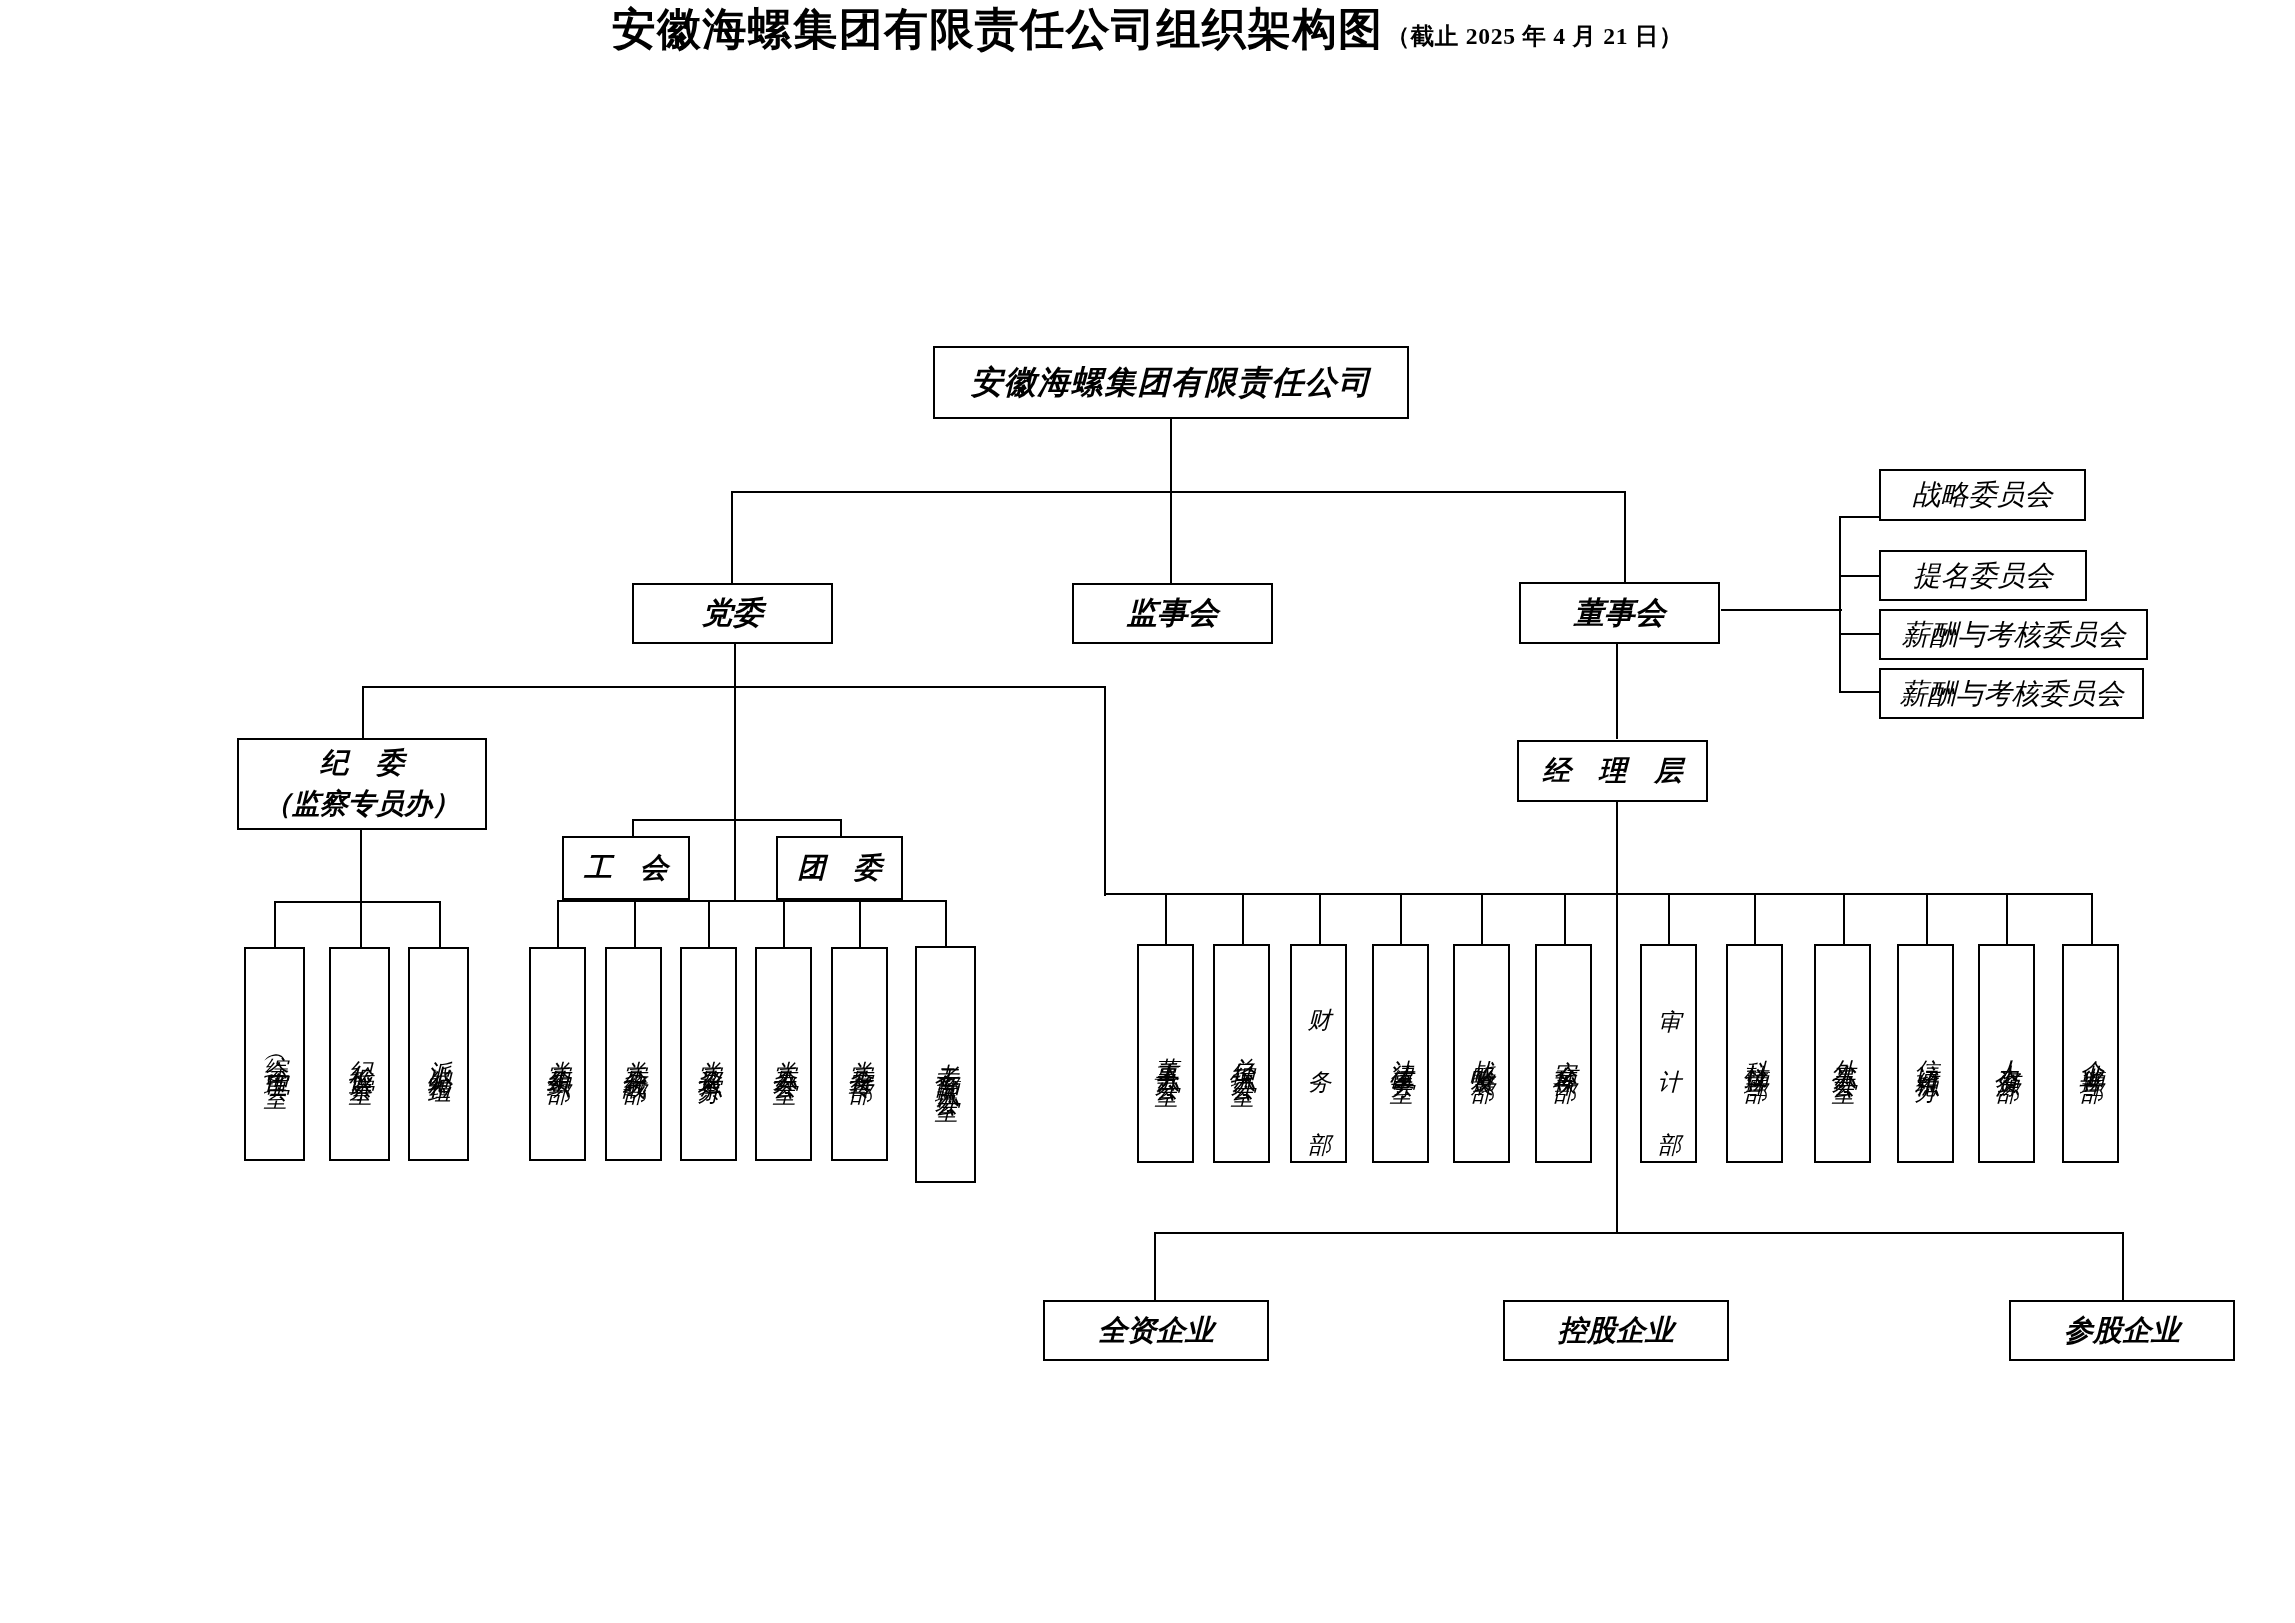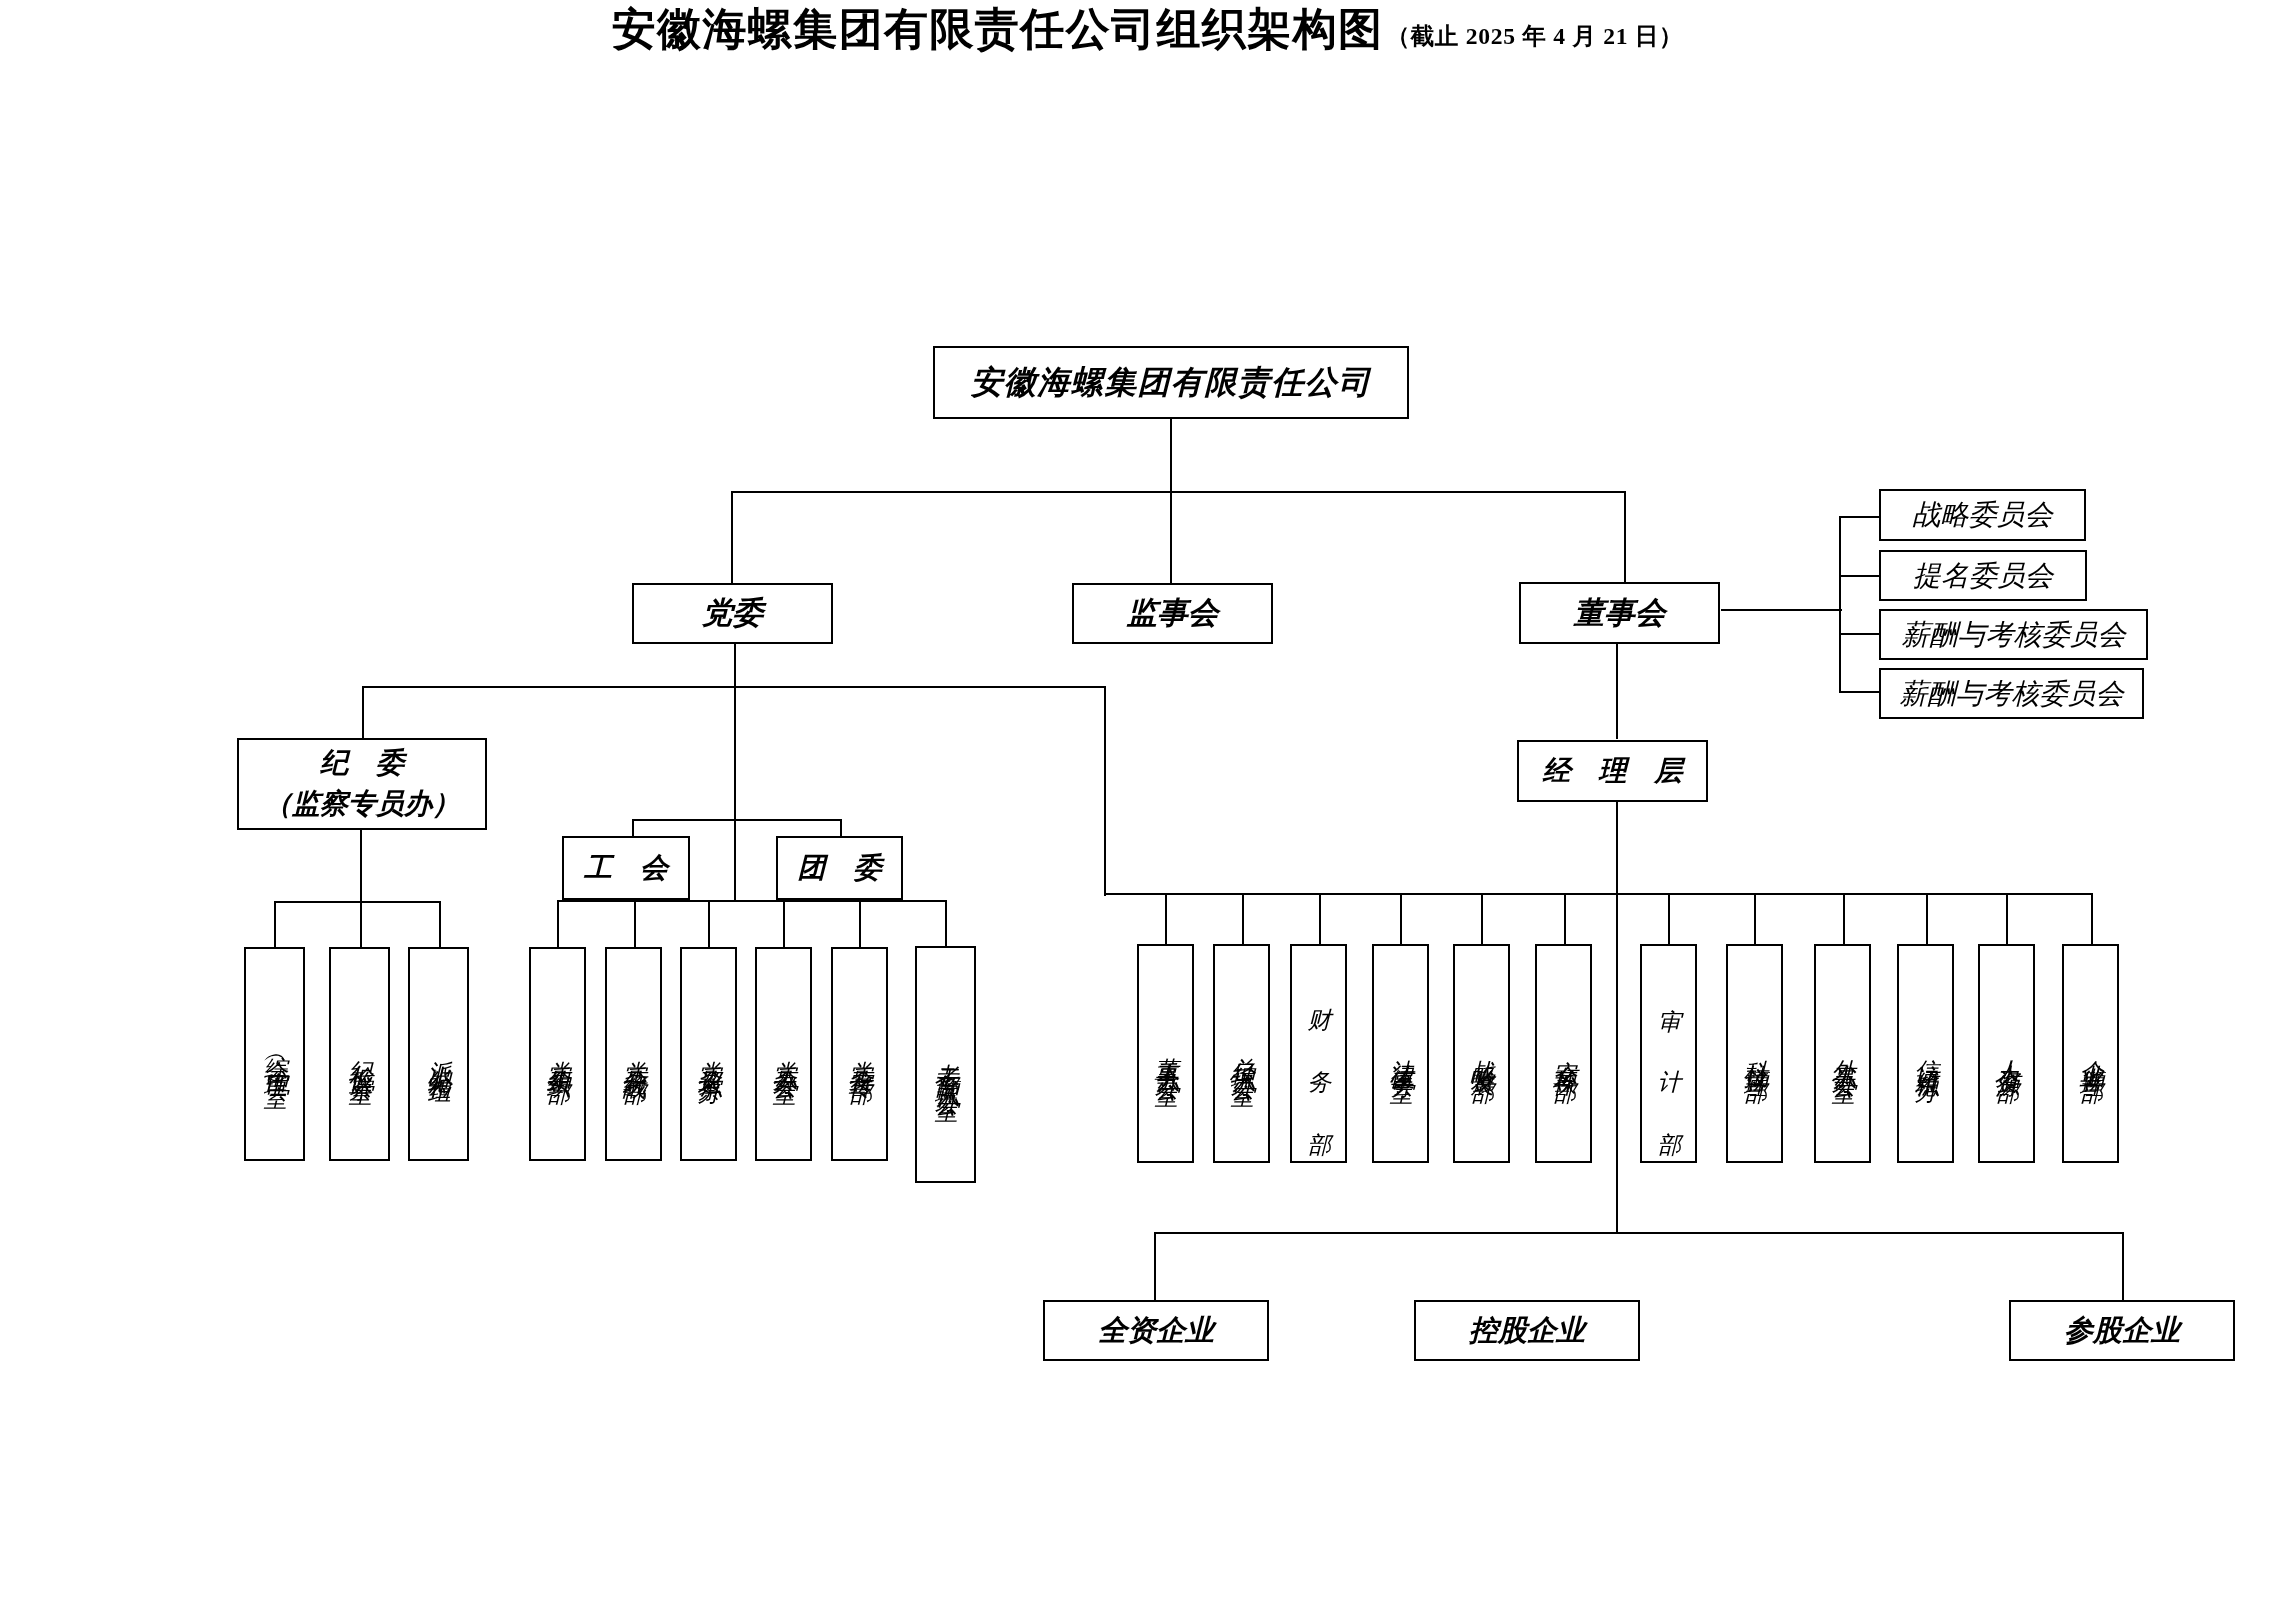--- a/index.html
+++ b/index.html
@@ -134,21 +134,21 @@
   <div class="box b-l2" style="left:632px;top:583px;width:201px;height:61px;">
     <span>党委</span>
   </div>
   <div class="box b-l2" style="left:1072px;top:583px;width:201px;height:61px;">
     <span>监事会</span>
   </div>
   <div class="box b-l2" style="left:1519px;top:582px;width:201px;height:62px;">
     <span>董事会</span>
   </div>
 
-  <div class="box b-comm" style="left:1879px;top:489px;width:207px;height:52px;">
+  <div class="box b-comm" style="left:1879px;top:469px;width:207px;height:52px;">
     <span>战略委员会</span>
   </div>
   <div class="box b-comm" style="left:1879px;top:550px;width:208px;height:51px;">
     <span>提名委员会</span>
   </div>
   <div class="box b-comm" style="left:1879px;top:609px;width:269px;height:51px;">
     <span>薪酬与考核委员会</span>
   </div>
   <div class="box b-comm" style="left:1879px;top:668px;width:265px;height:51px;">
     <span>薪酬与考核委员会</span>
@@ -232,21 +232,21 @@
   <div class="box vbox" style="left:1978px;top:944px;width:57px;height:219px;">
     <span>人力资源部</span>
   </div>
   <div class="box vbox" style="left:2062px;top:944px;width:57px;height:219px;">
     <span>企业管理部</span>
   </div>
 
   <div class="box b-ent" style="left:1043px;top:1300px;width:226px;height:61px;">
     <span>全资企业</span>
   </div>
-  <div class="box b-ent" style="left:1414px;top:1300px;width:226px;height:61px;text-align:right;">
+  <div class="box b-ent" style="left:1503px;top:1300px;width:226px;height:61px;text-align:right;">
     <span>控股企业</span>
   </div>
   <div class="box b-ent" style="left:2009px;top:1300px;width:226px;height:61px;">
     <span>参股企业</span>
   </div>
 
 </div>
 
 
 </body></html>

